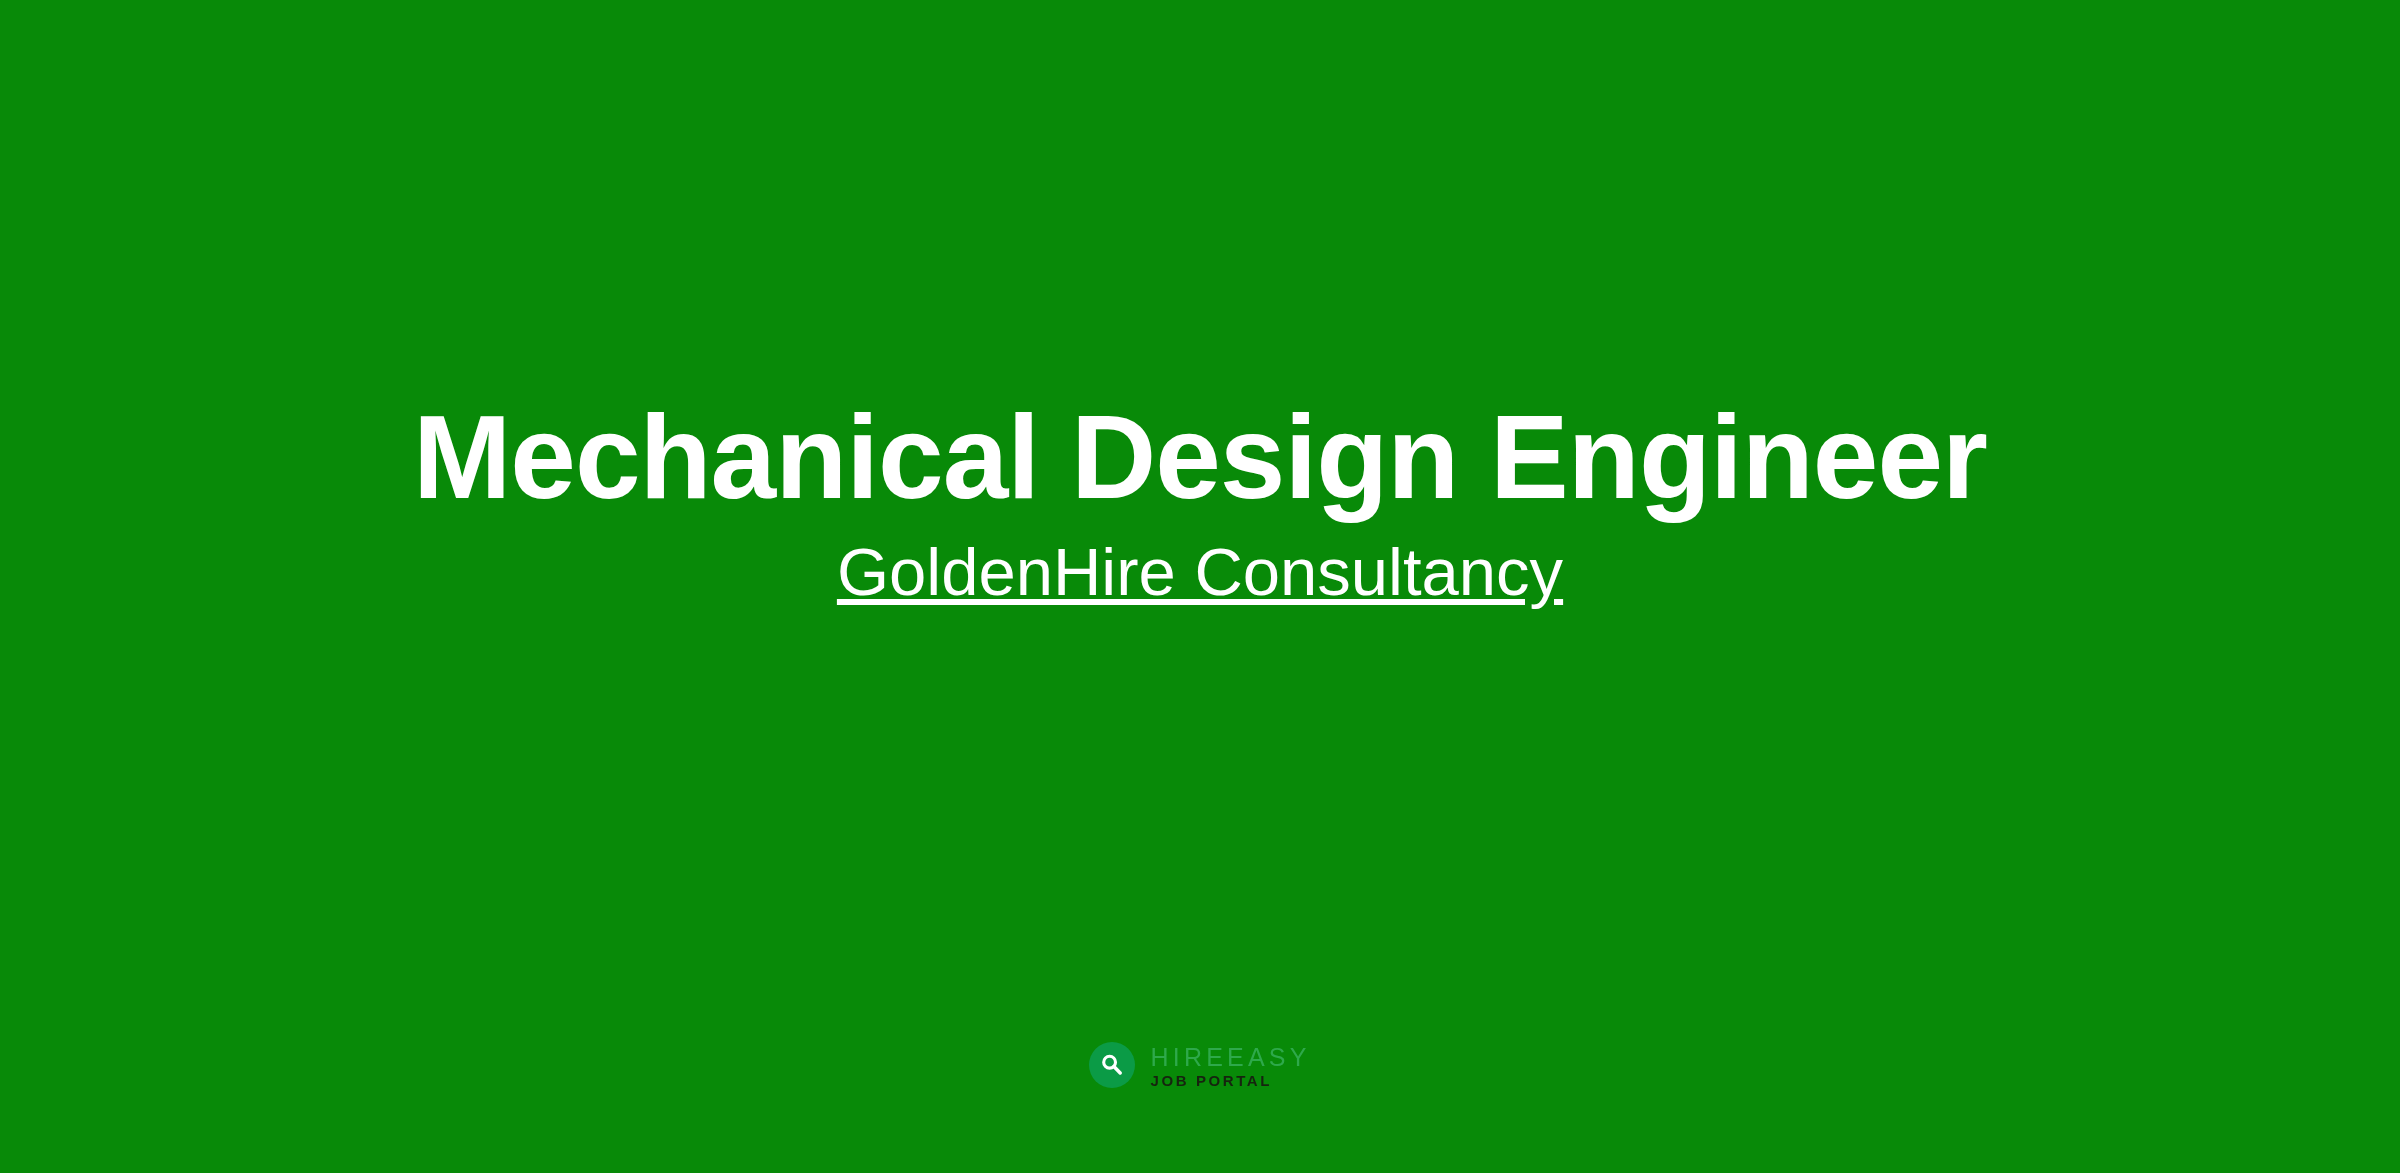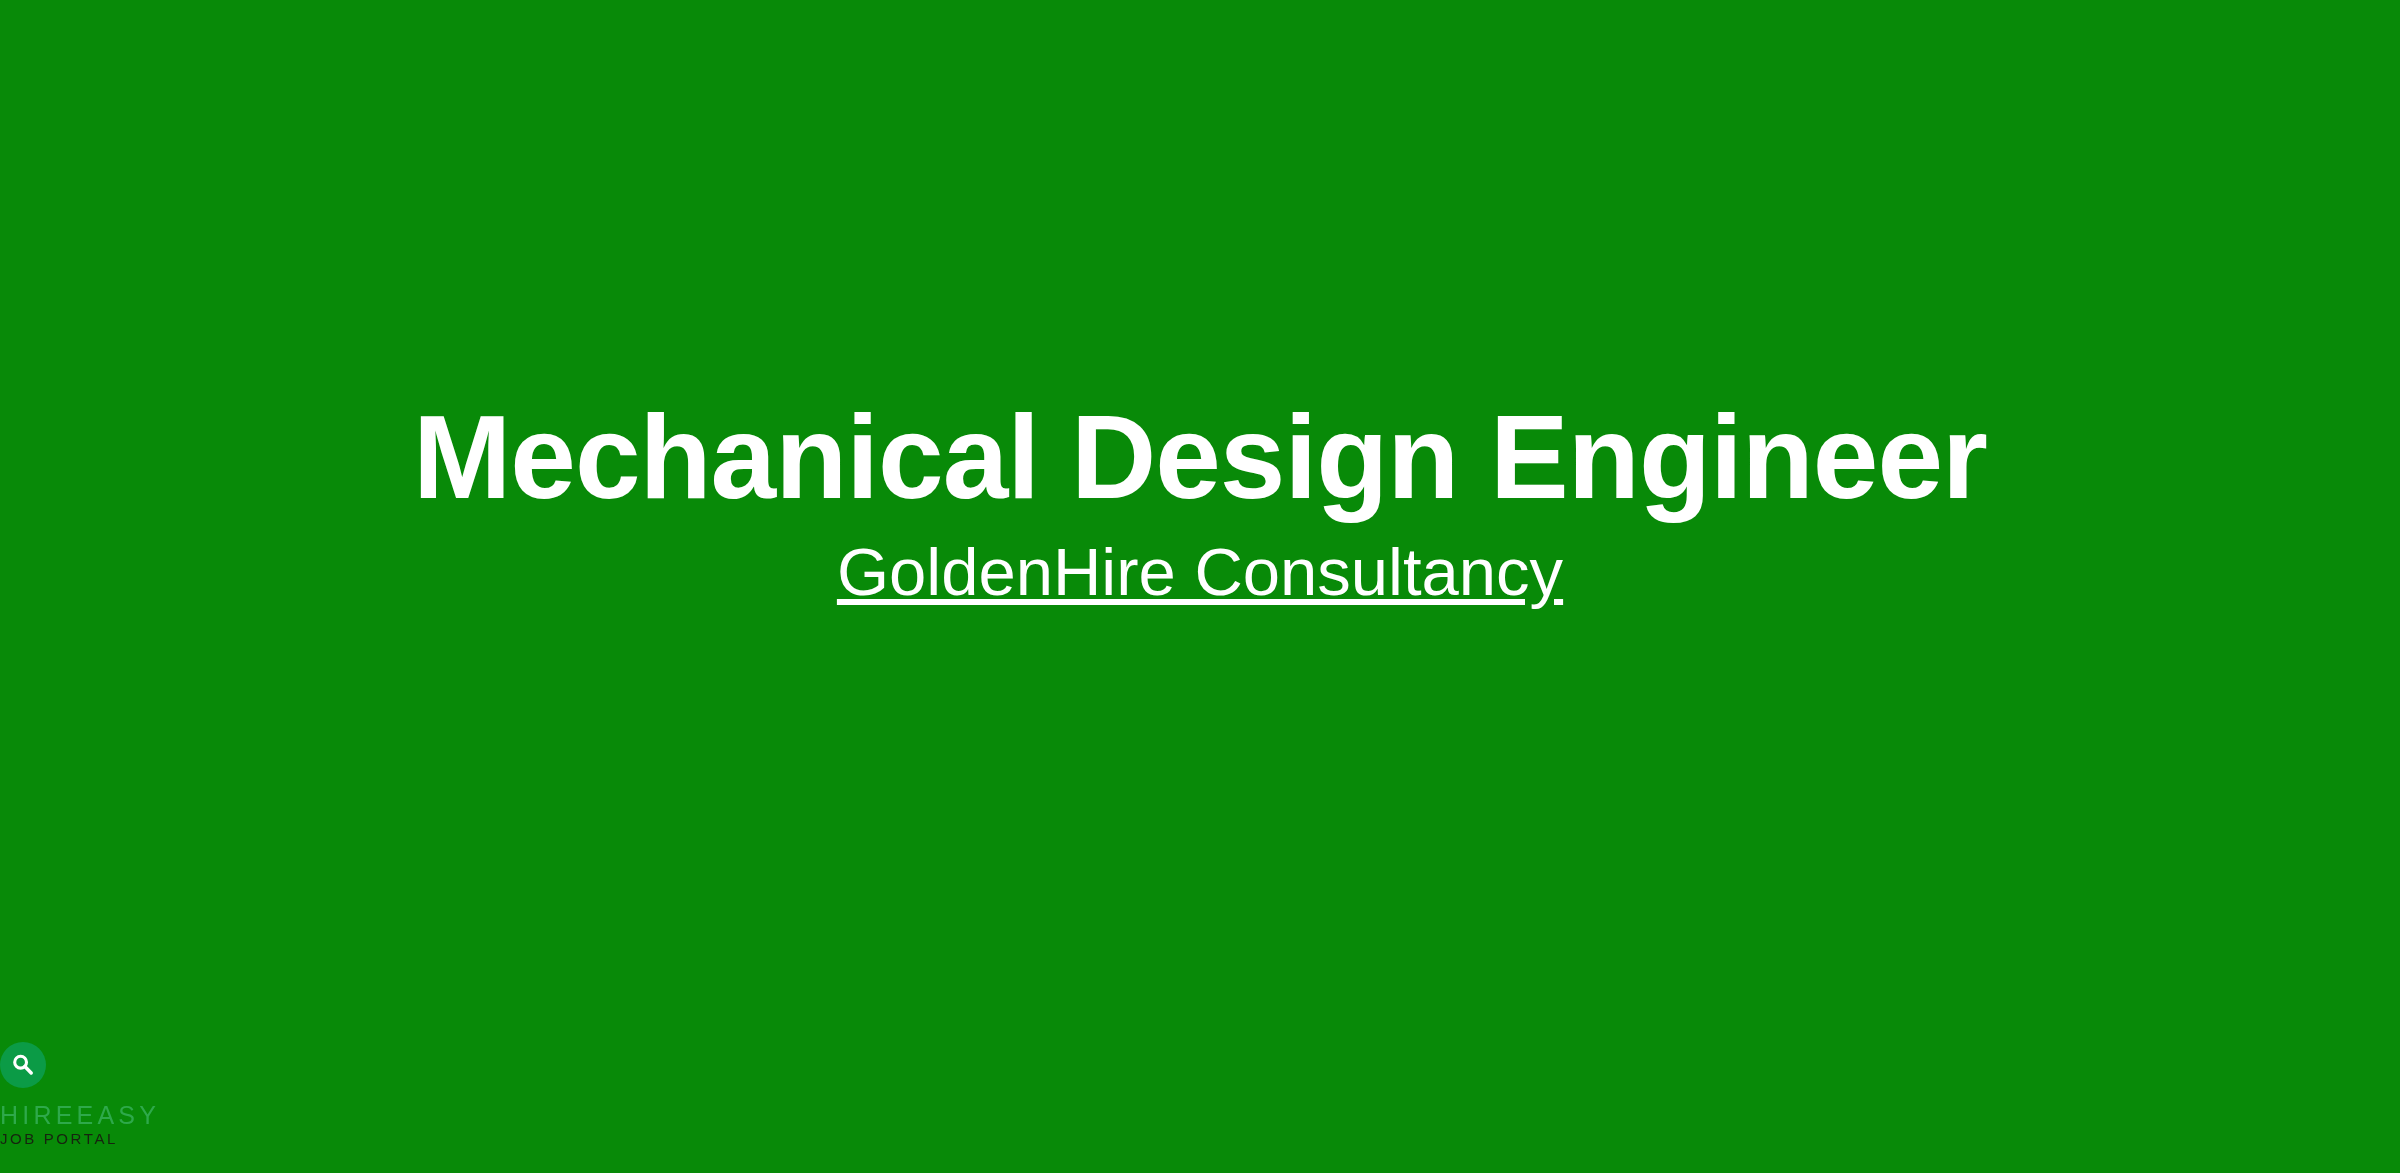--- a/index.html
+++ b/index.html
@@ -67,22 +67,22 @@
     text-decoration: underline;
   }
 
   
   .brand-footer {
     position: absolute;
     left: 0;
     right: 0;
     top: 1042px;
     display: flex;
-    flex-direction: column;
-    align-items: flex-start;
+    flex-direction: row;
+    align-items: flex-end;
     justify-content: center;
     gap: 15px;
   }
 
   .brand-badge {
     width: 46px;
     height: 46px;
     border-radius: 50%;
     background: #0B9B46;
     display: flex;
@@ -109,21 +109,21 @@
     font-size: 25px;
     letter-spacing: 4.2px;
     color: #2EA94B;
     white-space: nowrap;
     margin: 0;
     padding: 0;
   }
 
   .brand-tagline {
     font-family: "Liberation Sans", sans-serif;
-    font-weight: normal;
+    font-weight: bold;
     font-size: 15px;
     letter-spacing: 2.6px;
     color: #16240F;
     white-space: nowrap;
     margin: 0;
     padding: 0;
     margin-top: 3px;
   }
 </style>
 </head>

